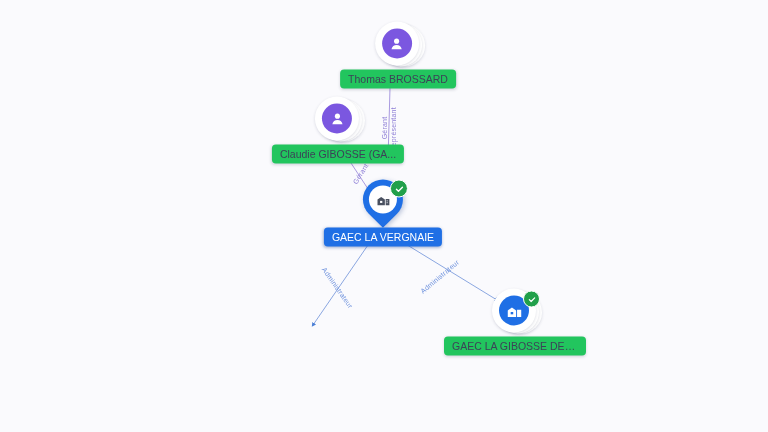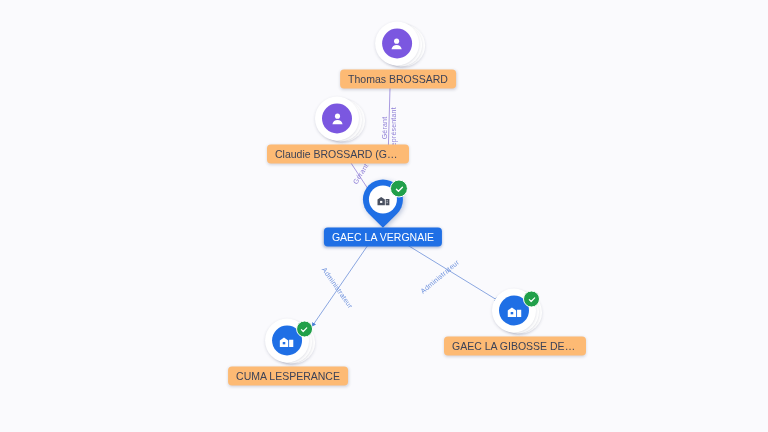--- a/index.html
+++ b/index.html
@@ -83,21 +83,21 @@
   .label {
     margin-top: 2px;
     max-width: 126px;
     white-space: nowrap;
     overflow: hidden;
     text-overflow: ellipsis;
     padding: 3px 8px;
     border-radius: 4px;
     font-size: 10.5px;
     line-height: 13px;
-    background: #fdba74;
+    background: #22c55e;
     color: #3c4257;
     box-shadow: 0 1px 3px rgba(40,45,80,0.18);
     text-align: center;
   }
   .label.selected {
     background: #1F6FE5;
     color: #ffffff;
     font-weight: normal;
     box-shadow: 0 1px 3px rgba(20,60,140,0.35);
   }
@@ -224,21 +224,21 @@
       <div class="card c3"></div>
       <div class="card c2"></div>
       <div class="card c1"></div>
       <div class="avatar person">
         <svg width="17" height="17" viewBox="0 0 24 24" fill="#ffffff">
           <circle cx="12" cy="8" r="3.6"></circle>
           <path d="M4.8,19.5 C5.4,15.4 8.4,13.4 12,13.4 C15.6,13.4 18.6,15.4 19.2,19.5 Z"></path>
         </svg>
       </div>
     </div>
-    <div class="label">Claudie BROSSARD (GA...</div>
+    <div class="label">Claudie GIBOSSE (GA...</div>
   </div>
 
   <div class="pin-node" style="left:383px; top:213px;">
     <div class="pin-wrap">
       <div class="pin-shape"></div>
       <div class="pin-inner">
         <svg width="15" height="15" viewBox="0 0 24 24" fill="#4a5160">
           <path d="M2.5,20.5 L2.5,11.2 L8.4,7.0 L14.3,11.2 L14.3,20.5 Z"></path>
           <path d="M15.6,20.5 L15.6,10.3 L21.5,10.3 L21.5,20.5 Z"></path>
           <rect x="6.6" y="13.4" width="3.6" height="3.3" fill="#ffffff"></rect>
@@ -248,40 +248,20 @@
       </div>
       <div class="pin-badge">
         <svg width="9" height="9" viewBox="0 0 24 24" fill="none" stroke="#ffffff" stroke-width="3.6" stroke-linecap="round" stroke-linejoin="round">
           <path d="M4,12.6 L9.4,18 L20,7.2"></path>
         </svg>
       </div>
     </div>
     <div class="label selected pin-label">GAEC LA VERGNAIE</div>
   </div>
 
-  <div class="node" style="left:288px; top:352px;">
-    <div class="stack">
-      <div class="card c3"></div>
-      <div class="card c2"></div>
-      <div class="card c1"></div>
-      <div class="avatar company">
-        <svg width="17" height="17" viewBox="0 0 24 24" fill="#ffffff">
-          <path d="M2.5,20.5 L2.5,11.2 L8.4,7.0 L14.3,11.2 L14.3,20.5 Z"></path>
-          <path d="M15.6,20.5 L15.6,10.3 L21.5,10.3 L21.5,20.5 Z"></path>
-          <rect x="6.6" y="13.4" width="3.6" height="3.3" fill="#1F6FE5"></rect>
-        </svg>
-      </div>
-      <div class="badge">
-        <svg width="8" height="8" viewBox="0 0 24 24" fill="none" stroke="#ffffff" stroke-width="3.6" stroke-linecap="round" stroke-linejoin="round">
-          <path d="M4,12.6 L9.4,18 L20,7.2"></path>
-        </svg>
-      </div>
-    </div>
-    <div class="label">CUMA LESPERANCE</div>
-  </div>
 
   <div class="node" style="left:515px; top:322px;">
     <div class="stack">
       <div class="card c3"></div>
       <div class="card c2"></div>
       <div class="card c1"></div>
       <div class="avatar company">
         <svg width="17" height="17" viewBox="0 0 24 24" fill="#ffffff">
           <path d="M2.5,20.5 L2.5,11.2 L8.4,7.0 L14.3,11.2 L14.3,20.5 Z"></path>
           <path d="M15.6,20.5 L15.6,10.3 L21.5,10.3 L21.5,20.5 Z"></path>

